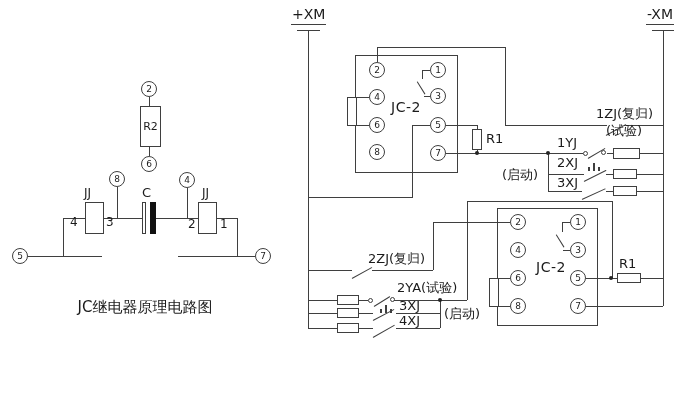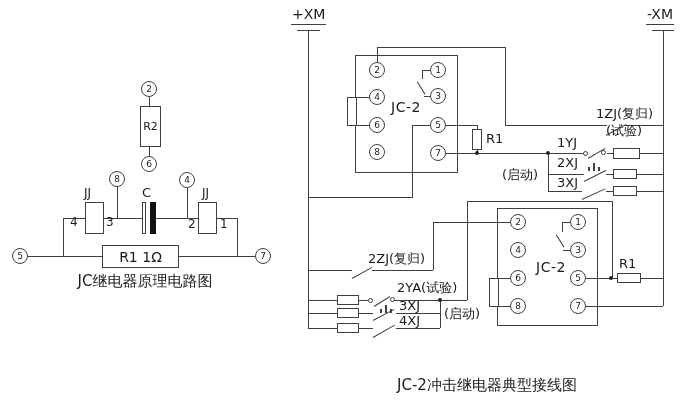--- a/index.html
+++ b/index.html
@@ -42,23 +42,20 @@
   <div class="bx" style="left:85px;top:202px;width:19px;height:32px"></div>
   <div class="bx" style="left:198px;top:202px;width:19px;height:32px"></div>
 
   <div class="bx" style="left:142px;top:202px;width:4px;height:32px"></div>
   <i class="solid" style="left:150px;top:202px;width:6px;height:32px"></i>
 
   <i class="w" style="left:63px;top:218px;width:1px;height:38px"></i>
   <i class="w" style="left:237px;top:218px;width:1px;height:38px"></i>
   <i class="w" style="left:28px;top:256px;width:74px;height:1px"></i>
   <i class="w" style="left:178px;top:256px;width:77px;height:1px"></i>
-  <div class="bx cbx" style="left:102px;top:245px;width:77px;height:23px;font-size:14px">
-      <span>R1    1Ω</span>
-    </div>
 
   <div class="pin" style="left:141px;top:81px">
       <span>2</span>
     </div>
   <div class="pin" style="left:141px;top:156px">
       <span>6</span>
     </div>
   <div class="pin" style="left:109px;top:171px">
       <span>8</span>
     </div>
@@ -72,21 +69,21 @@
       <span>7</span>
     </div>
 
   <div class="lb" style="left:84px;top:187px;font-size:12px">JJ</div>
   <div class="lb" style="left:202px;top:187px;font-size:12px">JJ</div>
   <div class="lb" style="left:142px;top:186px">C</div>
   <div class="lb" style="left:70px;top:216px;font-size:12px">4</div>
   <div class="lb" style="left:106px;top:216px;font-size:12px">3</div>
   <div class="lb" style="left:188px;top:218px;font-size:12px">2</div>
   <div class="lb" style="left:220px;top:218px;font-size:12px">1</div>
-  <div class="cap" style="left:35px;top:272px;width:220px">JC继电器原理电路图</div>
+  <div class="cap" style="left:35px;top:298px;width:220px">JC继电器原理电路图</div>
 
   <div class="bus" style="left:291px;top:6px">+XM</div>
   <div class="bus" style="left:646px;top:6px">-XM</div>
   <i class="w" style="left:297px;top:30px;width:23px;height:1px"></i>
   <i class="w" style="left:652px;top:30px;width:22px;height:1px"></i>
   <i class="w" style="left:308px;top:30px;width:1px;height:298px"></i>
   <i class="w" style="left:663px;top:30px;width:1px;height:276px"></i>
 
   <i class="w" style="left:377px;top:47px;width:1px;height:15px"></i>
   <i class="w" style="left:377px;top:47px;width:129px;height:1px"></i>
@@ -254,15 +251,14 @@
   <div class="lb" style="left:557px;top:156px">2XJ</div>
   <div class="lb" style="left:557px;top:176px">3XJ</div>
   <div class="lb" style="left:502px;top:168px">(启动)</div>
   <div class="lb" style="left:486px;top:132px">R1</div>
   <div class="lb" style="left:368px;top:252px">2ZJ(复归)</div>
   <div class="lb" style="left:397px;top:281px">2YA(试验)</div>
   <div class="lb" style="left:399px;top:299px">3XJ</div>
   <div class="lb" style="left:399px;top:314px">4XJ</div>
   <div class="lb" style="left:444px;top:307px">(启动)</div>
   <div class="lb" style="left:619px;top:257px">R1</div>
-  <div class="cap" style="left:367px;top:376px;width:240px">JC-2冲击继电器典型接线图</div>
 
 </div>
 
 </body></html>

